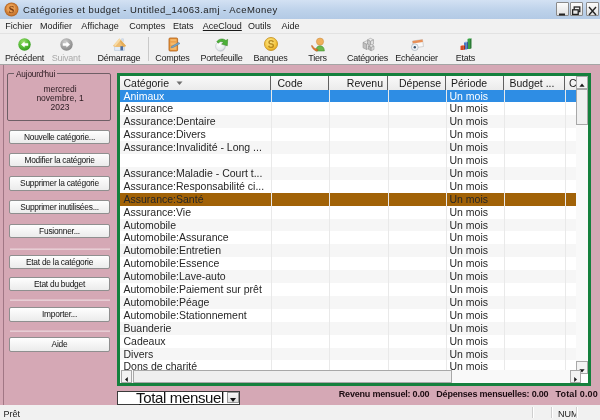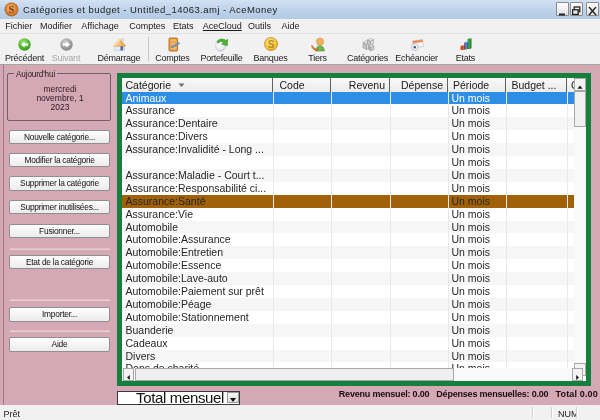--- a/index.html
+++ b/index.html
@@ -38,21 +38,21 @@
     line-height:8.8px; color:#2a1a20; }
   .sbtn { position:absolute; left:9px; width:101px; height:14.3px;
     background:linear-gradient(#fefefe,#ebebeb); border:1px solid #8f8f8f;
     border-radius:2px; font-size:8.4px; letter-spacing:-0.25px; color:#111; text-align:center;
     line-height:12.5px; }
   .s-sep { position:absolute; left:10px; width:100px; height:2px;
     background:linear-gradient(rgba(255,255,255,0.18), rgba(255,255,255,0.5)); }
 
   
   #table { left:117px; top:7.5px; width:474px; height:313.5px;
-    border:5px solid #15803d; background:#fff; overflow:hidden; }
+    border:3px solid #15803d; background:#fff; overflow:hidden; }
   #thead { position:absolute; left:0; top:0; width:472px; height:14px;
     background:linear-gradient(#f9f9f9,#ebebeb); }
   .hcell { position:absolute; top:0; height:14px; font-size:10.5px; color:#1a1a1a;
     line-height:14px; border-right:1px solid #606060; }
   .row { position:absolute; left:0; width:461px; height:12.9px; font-size:10.5px;
     color:#262626; line-height:12.9px; white-space:nowrap; }
   .cat { position:absolute; left:3.5px; top:0; }
   .per { position:absolute; left:329.5px; top:0; }
   .colline { position:absolute; top:14px; width:1px; height:284px; background:#e9e9e9; }
 
@@ -234,20 +234,21 @@
     <div class="abs" id="groupbox-label">Aujourd'hui</div>
     <div class="abs" id="date-text">mercredi<br>novembre, 1<br>2023</div>
   </div>
   <div class="sbtn" style="top:65px;">Nouvelle catégorie...</div>
   <div class="sbtn" style="top:88.2px;">Modifier la catégorie</div>
   <div class="sbtn" style="top:111.4px;">Supprimer la catégorie</div>
   <div class="sbtn" style="top:134.6px;">Supprimer inutilisées...</div>
   <div class="sbtn" style="top:158.5px;">Fusionner...</div>
   <div class="s-sep" style="top:182.8px;"></div>
   <div class="sbtn" style="top:189.5px;">Etat de la catégorie</div>
+  <div class="sbtn" style="top:212.1px;">Etat du budget</div>
   <div class="s-sep" style="top:233.8px;"></div>
   <div class="sbtn" style="top:242.4px;">Importer...</div>
   <div class="s-sep" style="top:264.5px;"></div>
   <div class="sbtn" style="top:272.4px;">Aide</div>
 
   <div class="abs" id="table">
     <div id="thead">
       <div class="hcell" style="left:0; width:150.5px; padding-left:3.5px;">Catégorie</div>
       <svg style="position:absolute; left:55.5px; top:5px;" width="7" height="5" viewBox="0 0 7 5">
           <path d="M0.5 0.5 L6.5 0.5 L3.5 4 Z" fill="#6e6e6e"></path>

